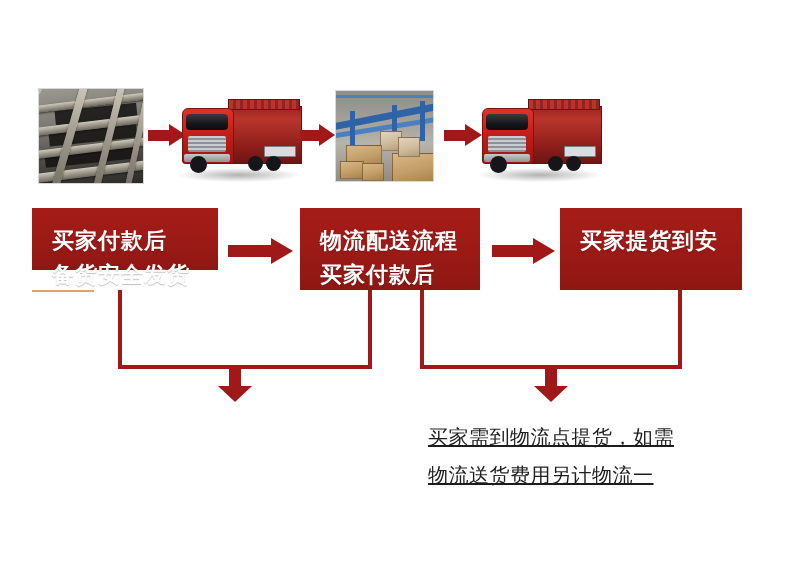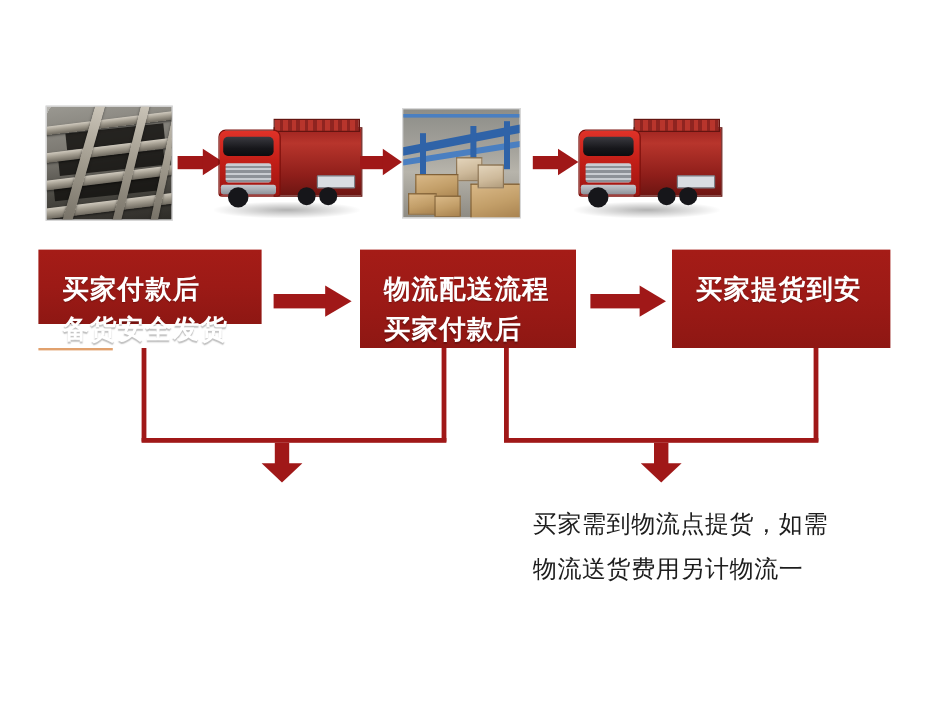--- a/index.html
+++ b/index.html
@@ -313,18 +313,18 @@
 
   <div class="conn" style="left:420px; top:290px; width:4px; height:78px;"></div>
   <div class="conn" style="left:678px; top:290px; width:4px; height:78px;"></div>
   <div class="conn" style="left:420px; top:365px; width:262px; height:4px;"></div>
   <div class="arrow-down" style="left:534px; top:369px; width:34px; height:33px;">
     <div class="shaft" style="left:11px; width:12px; height:18px;"></div>
     <div class="head" style="left:0; top:17px; border-width:16px 17px 0 17px;"></div>
   </div>
 
 
-  <div class="note" style="left:444px; top:418px; width:290px;">
+  <div class="note" style="left:428px; top:418px; width:290px;text-decoration:underline;">
     <span class="ln">买家需到物流点提货，如需</span>
     <span class="ln">物流送货费用另计物流一</span>
   </div>
 
 </div>
 
 </body></html>

